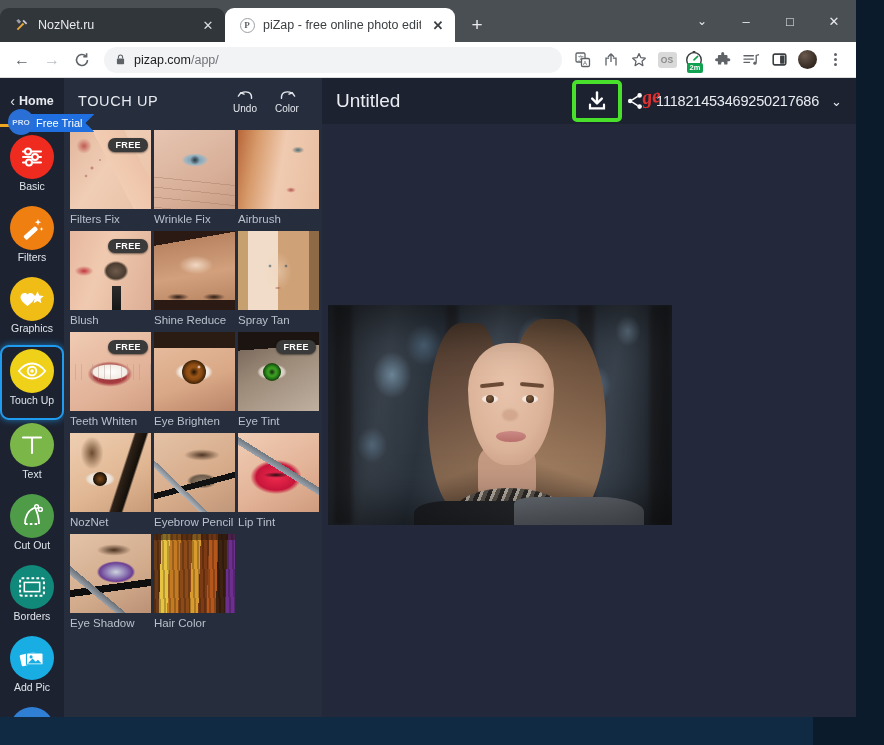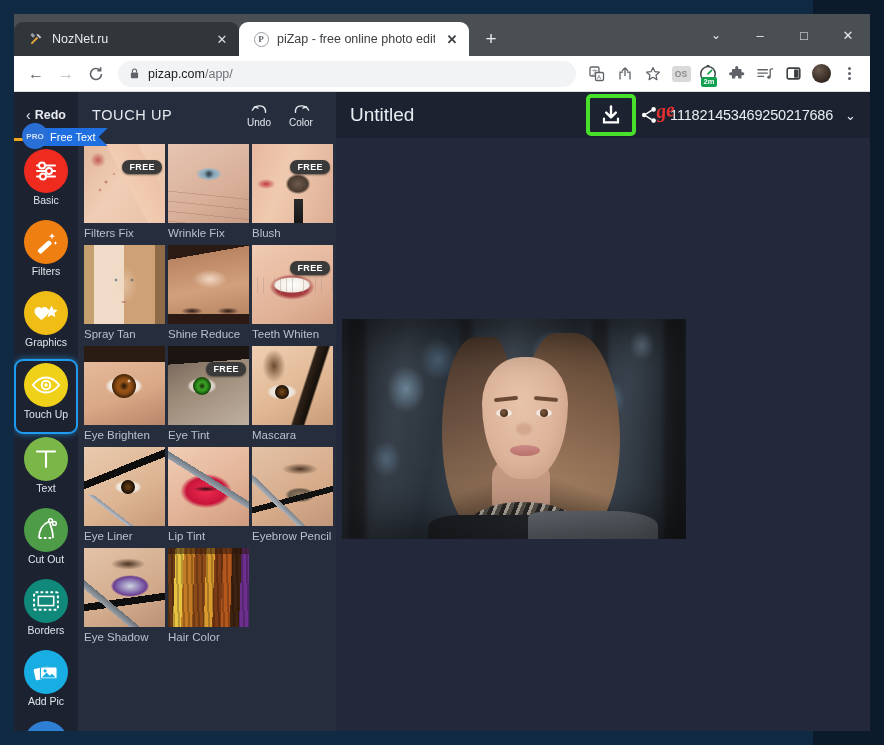--- a/index.html
+++ b/index.html
@@ -6,21 +6,20 @@
   html, body {
     width: 884px; height: 745px;
     background: #0b1b2b;
     font-family: "Liberation Sans", sans-serif;
     overflow: hidden;
   }
   
   #window-frame {
     position: absolute; left: 0; top: 0; width: 813px; height: 745px;
     background: #102a43;
-    padding: 14px;
   }
   #browser {
     position: relative;
     width: 856px; height: 717px;
     background: #ffffff;
     overflow: hidden;
     display: flex; flex-direction: column;
   }
   
   #tabstrip {
@@ -235,21 +234,21 @@
   .tool {
     display: flex; flex-direction: column; align-items: flex-start;
     margin-bottom: 4px;
   }
   .thumb {
     width: 81px; height: 79px; position: relative; overflow: hidden;
     background: #3a3a3a;
   }
   .thumb .sk { position: absolute; inset: 0; }
   .free-badge {
-    position: absolute; right: 3px; top: 16px;
+    position: absolute; right: 3px; top: 8px;
     background: #3a3a3a; color: #ffffff; font-size: 9px; font-weight: bold;
     padding: 2px 7px; border-radius: 9px; letter-spacing: 0.4px;
     box-shadow: 0 1px 2px rgba(0,0,0,.5); z-index: 3;
   }
   .tool-label {
     color: #b9c0cc; font-size: 11.5px; line-height: 15px;
     margin-top: 3px; width: 81px; word-wrap: break-word;
   }
   
   #canvas-area {
@@ -452,21 +451,21 @@
           <i></i>
           <i></i>
         </div>
   </div>
 
   <div id="app">
 
     <div id="app-header">
       <div id="home-btn">
         <span id="home-chevron">‹</span>
-        <span>Redo</span>
+        <span>Home</span>
         <div id="home-strip">
           <i style="width:22px;background:#f0a51e"></i>
           <i style="width:6px;background:#f0c91e"></i>
           <i style="width:12px;background:#147a63"></i>
           <i style="width:12px;background:#16a6e0"></i>
           <i style="width:12px;background:#1f6fe0"></i>
         </div>
       </div>
 
       <div id="panel-header">
@@ -517,21 +516,21 @@
 
         <span id="userid">
           <span id="userid-scribble">ge</span>
           <span>111821453469250217686</span>
         </span>
         <span id="header-chevron">⌄</span>
       </div>
 
       <div id="pro-seal">PRO</div>
       <div id="pro-ribbon">
-        <span>Free Text</span>
+        <span>Free Trial</span>
       </div>
     </div>
 
     <div id="app-body">
 
       <div id="rail">
 
         <div class="rail-item">
           <div class="rail-circle" style="background:#ef2b1f">
             <svg width="26" height="26" viewBox="0 0 26 26">
@@ -646,50 +645,58 @@
           <div class="tool">
             <div class="thumb">
               <div class="sk" style="background:linear-gradient(150deg,#e6c5b2,#d9b099 60%,#c89d85)"></div>
               <div class="sk" style="background:radial-gradient(ellipse 22px 11px at 41px 30px,#6f8ea0 0%,#9ab4c2 42%,transparent 60%)"></div>
               <div class="sk" style="background:radial-gradient(circle 6px at 41px 30px,#2b3a45,transparent 80%)"></div>
               <div class="sk" style="background:repeating-linear-gradient(186deg,transparent 0 9px,rgba(150,110,90,.33) 9px 10px);top:46px;"></div>
             </div>
             <div class="tool-label">Wrinkle Fix</div>
           </div>
 
+          <div class="tool">
+            <div class="thumb">
+              <div class="sk" style="background:linear-gradient(100deg,#b8673a 0%,#d79a6a 22%,#f0cbb1 52%,#e8bda0 100%)"></div>
+              <div class="sk" style="background:radial-gradient(ellipse 9px 5px at 60px 20px,#4a6a72,transparent 70%)"></div>
+              <div class="sk" style="background:radial-gradient(ellipse 7px 4px at 53px 60px,#b2544f,transparent 70%)"></div>
+            </div>
+            <div class="tool-label">Airbrush</div>
+          </div>
 
           <div class="tool">
             <div class="thumb">
               <div class="sk" style="background:linear-gradient(110deg,#e6b89f 0%,#f0cab0 40%,#dcae95 100%)"></div>
               <div class="sk" style="background:radial-gradient(ellipse 13px 7px at 14px 40px,#c0353c,transparent 72%)"></div>
               <div class="sk" style="background:radial-gradient(ellipse 16px 13px at 46px 40px,#6e5b4c 0%,#4b3c31 60%,transparent 78%)"></div>
               <div class="sk" style="background:linear-gradient(#2b2b2b,#161616);left:42px;top:55px;width:9px;height:24px;"></div>
               <span class="free-badge">FREE</span>
             </div>
             <div class="tool-label">Blush</div>
           </div>
 
           <div class="tool">
             <div class="thumb">
+              <div class="sk" style="background:linear-gradient(170deg,#2a1a13 0 16%,#b98462 16%,#d2a07c 55%,#b17e5d 100%)"></div>
+              <div class="sk" style="background:radial-gradient(ellipse 24px 13px at 42px 34px,rgba(255,240,225,.72),transparent 72%)"></div>
+              <div class="sk" style="background:linear-gradient(0deg,#2a1a13 0 13%,transparent 13%)"></div>
+              <div class="sk" style="background:radial-gradient(ellipse 16px 5px at 24px 66px,#2a1a13,transparent 70%),radial-gradient(ellipse 16px 5px at 60px 66px,#2a1a13,transparent 70%)"></div>
+            </div>
+            <div class="tool-label">Shine Reduce</div>
+          </div>
+
+          <div class="tool">
+            <div class="thumb">
               <div class="sk" style="background:linear-gradient(90deg,#f0dcc8 50%,#cfa177 50%)"></div>
               <div class="sk" style="background:radial-gradient(ellipse 19px 27px at 40px 40px,rgba(240,214,190,.55) 0%,transparent 72%)"></div>
               <div class="sk" style="background:linear-gradient(90deg,#c7a070 0 10px,transparent 10px),linear-gradient(270deg,#8e6a46 0 10px,transparent 10px)"></div>
               <div class="sk" style="background:radial-gradient(circle 2.6px at 32px 35px,#3b5566,transparent 70%),radial-gradient(circle 2.6px at 48px 35px,#3b5566,transparent 70%),radial-gradient(ellipse 5px 2px at 40px 57px,#b06a63,transparent 70%)"></div>
             </div>
             <div class="tool-label">Spray Tan</div>
-          </div>
-
-          <div class="tool">
-            <div class="thumb">
-              <div class="sk" style="background:linear-gradient(170deg,#2a1a13 0 16%,#b98462 16%,#d2a07c 55%,#b17e5d 100%)"></div>
-              <div class="sk" style="background:radial-gradient(ellipse 24px 13px at 42px 34px,rgba(255,240,225,.72),transparent 72%)"></div>
-              <div class="sk" style="background:linear-gradient(0deg,#2a1a13 0 13%,transparent 13%)"></div>
-              <div class="sk" style="background:radial-gradient(ellipse 16px 5px at 24px 66px,#2a1a13,transparent 70%),radial-gradient(ellipse 16px 5px at 60px 66px,#2a1a13,transparent 70%)"></div>
-            </div>
-            <div class="tool-label">Shine Reduce</div>
           </div>
 
           <div class="tool">
             <div class="thumb">
               <div class="sk" style="background:linear-gradient(150deg,#f0cbb3,#e0b095 70%,#cf9d82)"></div>
               <div class="sk" style="background:radial-gradient(ellipse 30px 17px at 40px 42px,#8e2e33 0%,#a83c40 55%,transparent 75%)"></div>
               <div class="sk" style="background:radial-gradient(ellipse 24px 10px at 40px 40px,#ffffff 0%,#f2ece4 70%,transparent 80%)"></div>
               <div class="sk" style="background:repeating-linear-gradient(90deg,transparent 0 5px,rgba(170,150,140,.4) 5px 5.8px);top:32px;height:16px;"></div>
               <span class="free-badge">FREE</span>
             </div>
@@ -721,53 +728,43 @@
           </div>
 
           <div class="tool">
             <div class="thumb">
               <div class="sk" style="background:linear-gradient(150deg,#efcfb2,#e0b692 60%,#c79a78)"></div>
               <div class="sk" style="background:radial-gradient(ellipse 16px 23px at 22px 20px,#6b4a2e,transparent 72%)"></div>
               <div class="sk" style="background:radial-gradient(ellipse 20px 10px at 30px 46px,#fff 0%,#e9ded2 60%,transparent 75%)"></div>
               <div class="sk" style="background:radial-gradient(circle 7px at 30px 46px,#7a4a1c 0%,#3a220c 70%,#130b04 100%);clip-path:circle(7px at 30px 46px)"></div>
               <div class="sk" style="background:linear-gradient(108deg,transparent 60%,#2e2218 62%,#15100b 72%,transparent 74%)"></div>
             </div>
-            <div class="tool-label">Mascara</div>
-          </div>
-
-          <div class="tool">
-            <div class="thumb">
-              <div class="sk" style="background:linear-gradient(150deg,#e9caae,#dcb492 60%,#c79a78)"></div>
-              <div class="sk" style="background:radial-gradient(ellipse 18px 9px at 44px 40px,#fff 0%,#ece2d6 60%,transparent 76%)"></div>
-              <div class="sk" style="background:radial-gradient(circle 7px at 44px 40px,#6e4418 0%,#331d08 70%,#120a03 100%);clip-path:circle(7px at 44px 40px)"></div>
-              <div class="sk" style="background:linear-gradient(158deg,transparent 31%,#0d0d0d 31%,#0d0d0d 38%,transparent 38%)"></div>
-              <div class="sk" style="background:linear-gradient(38deg,transparent 36%,#b9c0c9 36%,#8d949c 41%,transparent 41%);top:48px;"></div>
-            </div>
-            <div class="tool-label">Eye Liner</div>
-          </div>
-
-          <div class="tool">
-            <div class="thumb">
-              <div class="sk" style="background:linear-gradient(150deg,#f0cdb5,#e2b296 60%,#cf9b7e)"></div>
-              <div class="sk" style="background:radial-gradient(ellipse 33px 22px at 38px 44px,#ef2b4f 0%,#c8153a 60%,transparent 78%)"></div>
-              <div class="sk" style="background:radial-gradient(ellipse 18px 4px at 38px 42px,#2c0d12,transparent 70%)"></div>
-              <div class="sk" style="background:linear-gradient(32deg,transparent 52%,#9aa3ad 52%,#6f777f 58%,transparent 58%)"></div>
-            </div>
-            <div class="tool-label">Lip Tint</div>
-          </div>
+            <div class="tool-label">NozNet</div>
+          </div>
+
 
           <div class="tool">
             <div class="thumb">
               <div class="sk" style="background:linear-gradient(150deg,#e4c2a6,#d6ab8a 60%,#c1977a)"></div>
               <div class="sk" style="background:radial-gradient(ellipse 25px 8px at 48px 22px,#4d3523,transparent 72%)"></div>
               <div class="sk" style="background:radial-gradient(ellipse 20px 10px at 48px 48px,#8e7a66 0%,#6e5c4b 55%,transparent 75%)"></div>
               <div class="sk" style="background:linear-gradient(165deg,transparent 60%,#111 60%,#111 66%,transparent 66%)"></div>
               <div class="sk" style="background:linear-gradient(44deg,transparent 28%,#aeb5bd 28%,#7d848c 33%,transparent 33%)"></div>
             </div>
             <div class="tool-label">Eyebrow Pencil</div>
+          </div>
+
+          <div class="tool">
+            <div class="thumb">
+              <div class="sk" style="background:linear-gradient(150deg,#f0cdb5,#e2b296 60%,#cf9b7e)"></div>
+              <div class="sk" style="background:radial-gradient(ellipse 33px 22px at 38px 44px,#ef2b4f 0%,#c8153a 60%,transparent 78%)"></div>
+              <div class="sk" style="background:radial-gradient(ellipse 18px 4px at 38px 42px,#2c0d12,transparent 70%)"></div>
+              <div class="sk" style="background:linear-gradient(32deg,transparent 52%,#9aa3ad 52%,#6f777f 58%,transparent 58%)"></div>
+            </div>
+            <div class="tool-label">Lip Tint</div>
           </div>
 
           <div class="tool">
             <div class="thumb">
               <div class="sk" style="background:linear-gradient(150deg,#e3c3a8,#d2ab8c 60%,#bb9176)"></div>
               <div class="sk" style="background:radial-gradient(ellipse 24px 8px at 44px 16px,#4a3120,transparent 72%)"></div>
               <div class="sk" style="background:radial-gradient(ellipse 23px 13px at 46px 38px,#cfd4de 0%,#8d79b4 45%,#6b3f93 72%,transparent 84%)"></div>
               <div class="sk" style="background:linear-gradient(172deg,transparent 62%,#0e0e0e 62%,#0e0e0e 70%,transparent 70%)"></div>
               <div class="sk" style="background:linear-gradient(40deg,transparent 26%,#9aa1a9 26%,#6a7078 32%,transparent 32%)"></div>
             </div>

